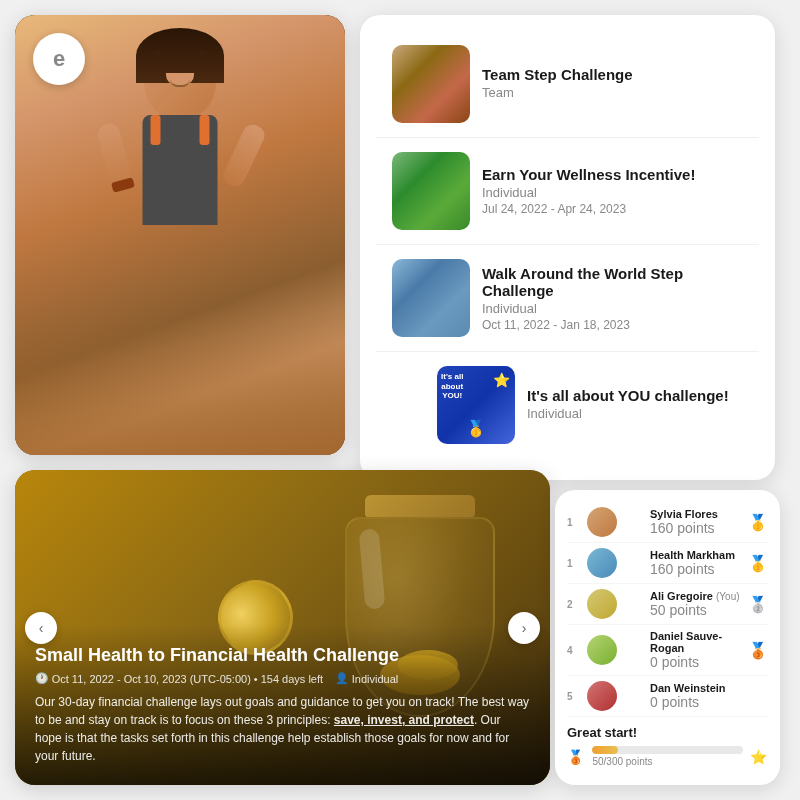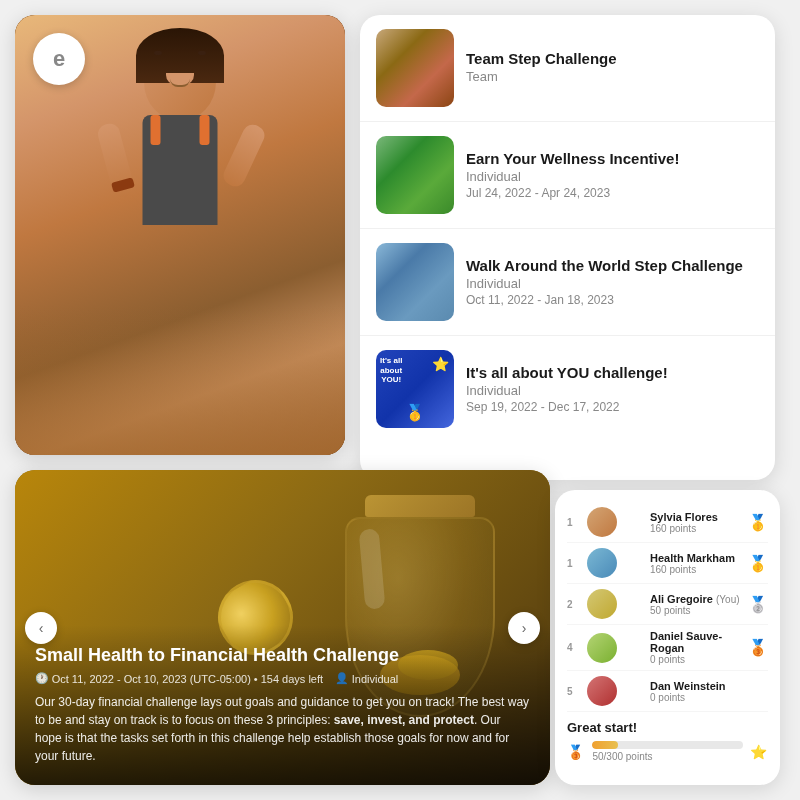--- a/index.html
+++ b/index.html
@@ -62,31 +62,32 @@
     .card-challenges {
       position: absolute;
       top: 15px;
       left: 360px;
       width: 415px;
       height: 465px;
       border-radius: 20px;
       background: white;
       box-shadow: 0 4px 20px rgba(0,0,0,0.12);
       overflow: hidden;
-      padding: 0;
+      padding: 16px;
     }
     .challenge-item {
       display: flex;
       align-items: center;
       padding: 14px 16px;
       border-bottom: 1px solid #f0f0f0;
       gap: 12px;
     }
     .challenge-item:last-child {
       border-bottom: none;
+      margin-left: 45px;
     }
     .challenge-thumb {
       width: 78px;
       height: 78px;
       border-radius: 10px;
       flex-shrink: 0;
       overflow: hidden;
     }
     .thumb-running {
       background: linear-gradient(135deg, #c8a87a, #8b6914, #c4684a);
@@ -198,20 +199,21 @@
       align-items: center;
       gap: 3px;
     }
     .financial-desc {
       font-size: 12px;
       color: rgba(255,255,255,0.9);
       line-height: 1.5;
     }
     .financial-desc strong {
       font-weight: 700;
+      text-decoration: underline;
     }
     
     .arrow-left, .arrow-right {
       position: absolute;
       top: 50%;
       transform: translateY(-50%);
       width: 32px;
       height: 32px;
       border-radius: 50%;
       background: white;
@@ -277,21 +279,21 @@
       font-size: 11px;
       font-weight: 600;
       color: #1a1a1a;
     }
     .lb-you-badge {
       font-size: 10px;
       color: #888;
       font-weight: 400;
     }
     .lb-points {
-      font-size: 10px;
+      font-size: 14px;
       color: #888;
     }
     .lb-medal {
       font-size: 16px;
       flex-shrink: 0;
     }
     .great-start {
       font-size: 13px;
       font-weight: 700;
       color: #1a1a1a;
@@ -401,21 +403,20 @@
     <div class="challenge-thumb">
       <div class="thumb-you" style="background:linear-gradient(135deg,#2244bb,#1133aa,#4466dd);">
         <div class="thumb-you-text">It's all<br>about<br>YOU!</div>
         <div class="thumb-you-star">⭐</div>
         <div class="thumb-you-badge">🥇</div>
       </div>
     </div>
     <div class="challenge-info">
       <div class="challenge-title">It's all about YOU challenge!</div>
       <div class="challenge-type">Individual</div>
-      <div class="challenge-date">Sep 19, 2022 - Dec 17, 2022</div>
     </div>
   </div>
 </div>
 
 <div class="card-financial">
   <div class="financial-bg">
 
     <div style="position:absolute;top:10px;right:30px;width:200px;height:250px;">
 
       <div style="width:110px;height:22px;background:linear-gradient(135deg,rgba(200,160,60,0.8),rgba(160,120,40,0.9));border-radius:6px 6px 3px 3px;margin:15px auto 0;"></div>

